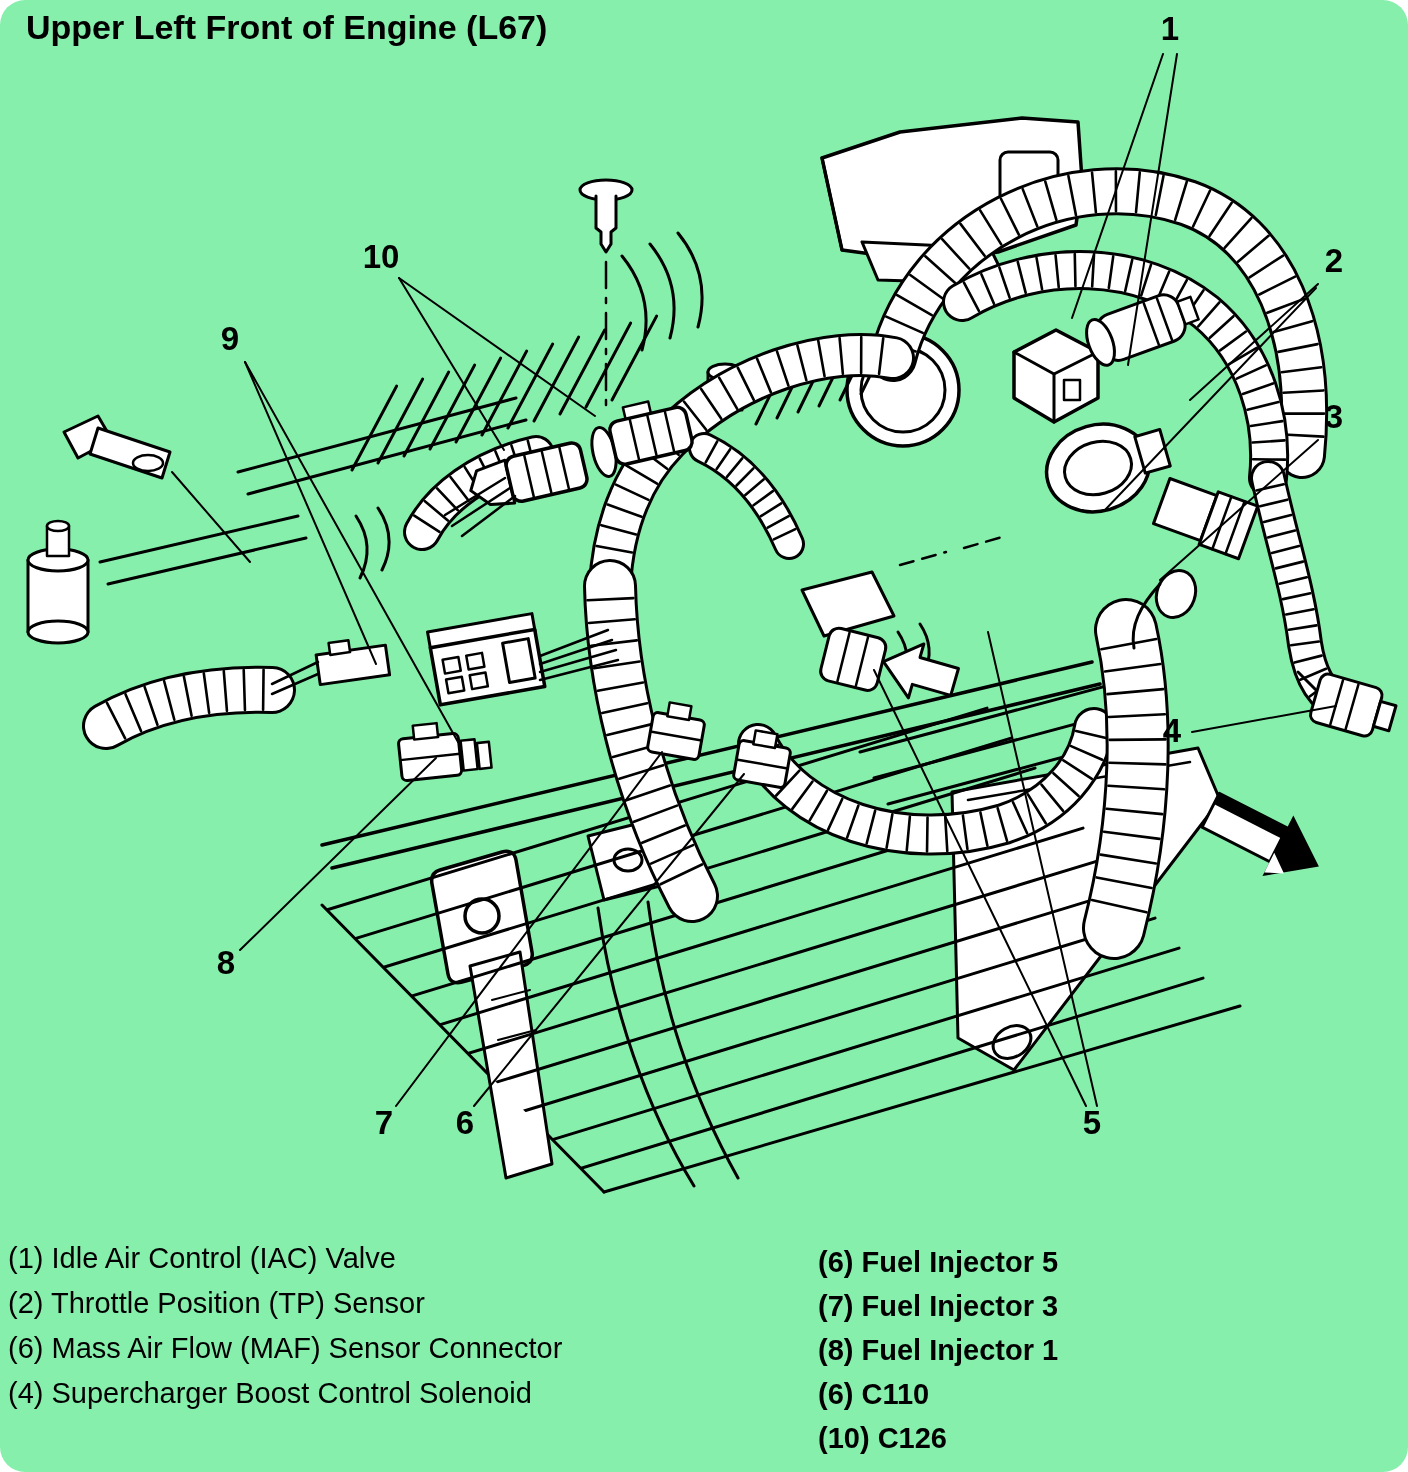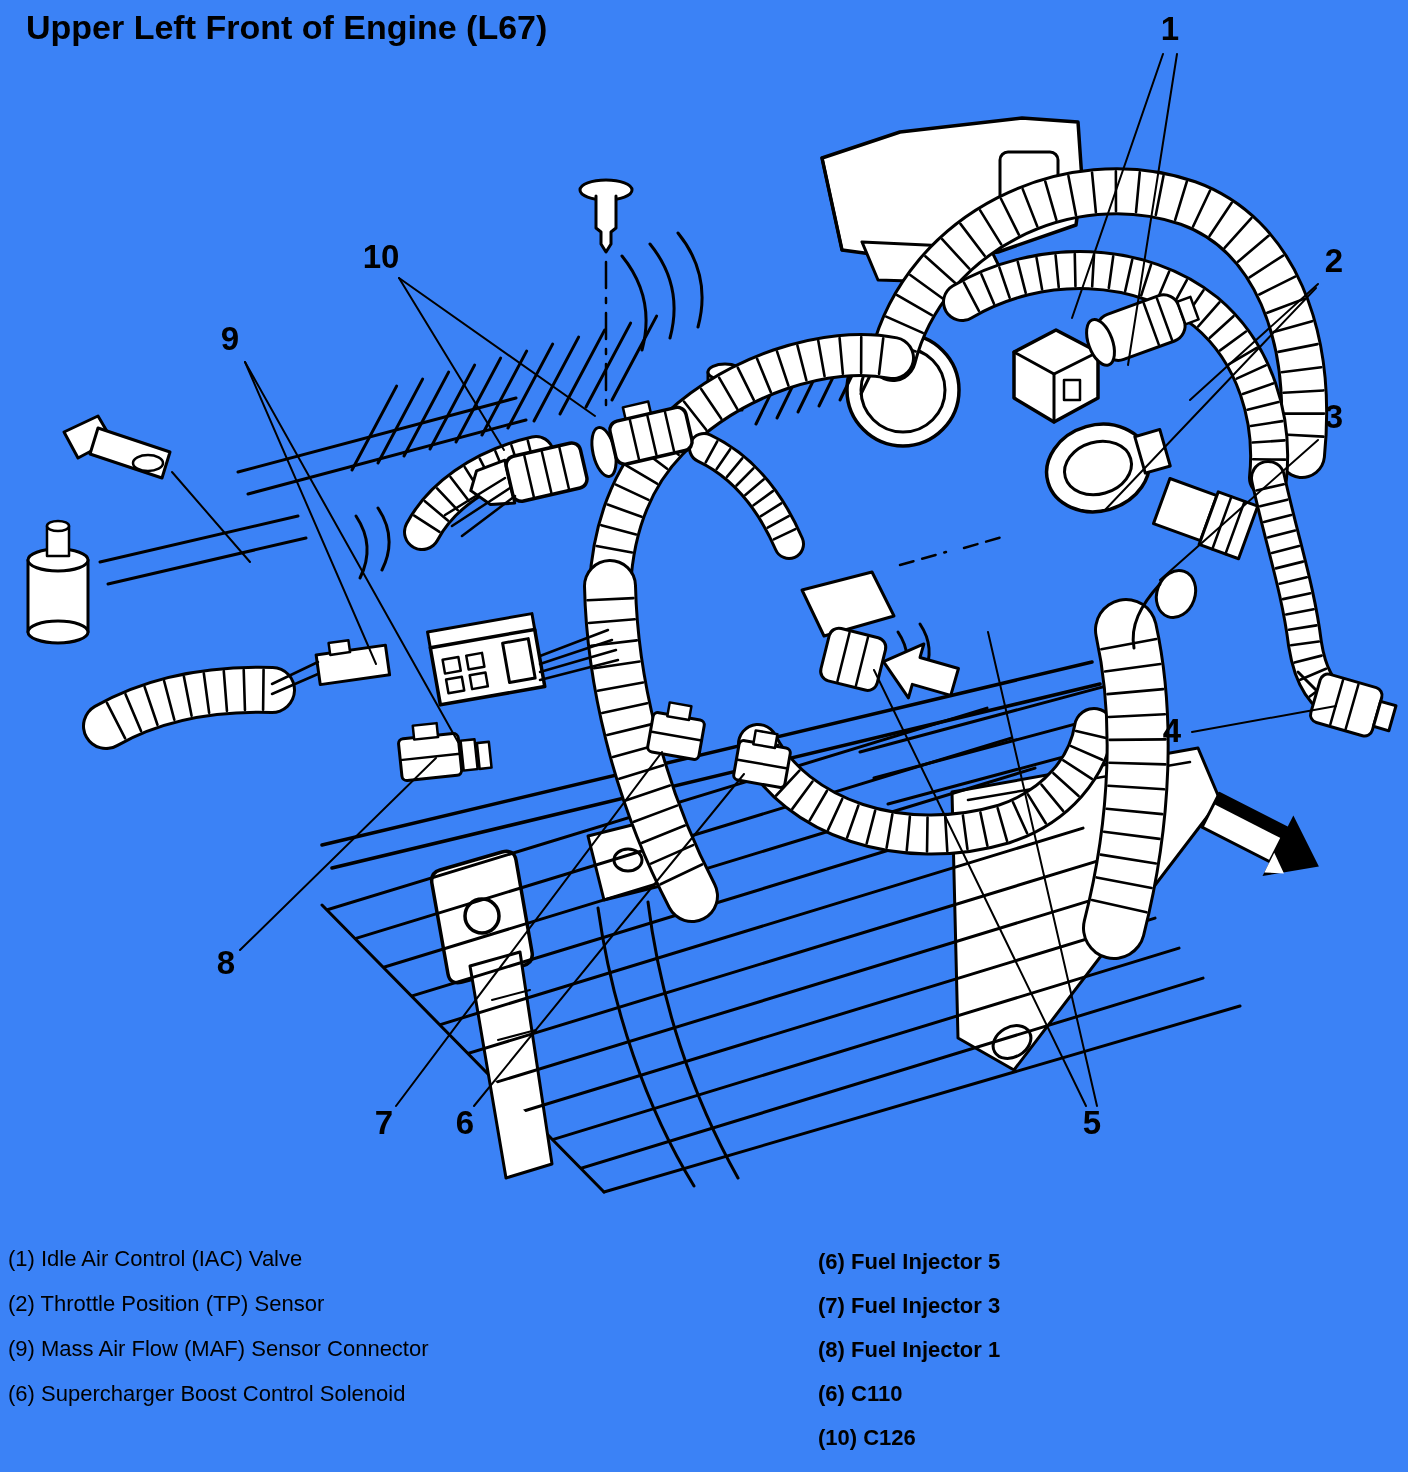--- a/index.html
+++ b/index.html
@@ -1,23 +1,23 @@
 <!DOCTYPE html>
 <html><head>
 <meta charset="utf-8">
 <style>
   html,body{margin:0;padding:0;background:#ffffff;}
-  .page{position:relative;width:1408px;height:1472px;background:#3b82f6;overflow:hidden;
-        font-family:"Liberation Sans",sans-serif;color:#000;}
+  .page{position:relative;width:1408px;height:1472px;background:#86efac;overflow:hidden;
+        font-family:"Liberation Sans",sans-serif;color:#000;border-radius:25px;}
   .page-title{position:absolute;left:26px;top:8px;font-size:34px;font-weight:bold;white-space:nowrap;}
   svg.diagram{position:absolute;left:0;top:0;}
   .legend{position:absolute;left:0;top:1236px;width:1408px;}
   .legend-col{position:absolute;top:0;left:8px;}
   .legend-col.right{left:818px;top:4px;}
-  .legend-line{font-size:22px;line-height:45px;white-space:nowrap;}
+  .legend-line{font-size:29px;line-height:45px;white-space:nowrap;}
   .legend-col.right .legend-line{line-height:44px;font-weight:bold;}
 </style>
 </head>
 <body>
 
 <div class="page">
 
   <div class="page-title">Upper Left Front of Engine (L67)</div>
 
   <svg class="diagram" width="1408" height="1472" viewBox="0 0 1408 1472" fill="none" stroke-linecap="round" stroke-linejoin="round">
@@ -540,22 +540,22 @@
           <line x1="399" y1="278" x2="504" y2="450" stroke="#000" stroke-width="2"></line>
           <text x="381" y="268" fill="#000" text-anchor="middle" font-size="33" font-weight="bold" font-family="&quot;Liberation Sans&quot;, sans-serif">10</text>
         </g>
       </g>
   </svg>
 
   <div class="legend">
     <div class="legend-col" id="legend-left">
         <div class="legend-line">(1) Idle Air Control (IAC) Valve</div>
         <div class="legend-line">(2) Throttle Position (TP) Sensor</div>
-        <div class="legend-line">(9) Mass Air Flow (MAF) Sensor Connector</div>
-        <div class="legend-line">(6) Supercharger Boost Control Solenoid</div>
+        <div class="legend-line">(6) Mass Air Flow (MAF) Sensor Connector</div>
+        <div class="legend-line">(4) Supercharger Boost Control Solenoid</div>
       </div>
     <div class="legend-col right" id="legend-right">
         <div class="legend-line">(6) Fuel Injector 5</div>
         <div class="legend-line">(7) Fuel Injector 3</div>
         <div class="legend-line">(8) Fuel Injector 1</div>
         <div class="legend-line">(6) C110</div>
         <div class="legend-line">(10) C126</div>
       </div>
   </div>
 </div>

